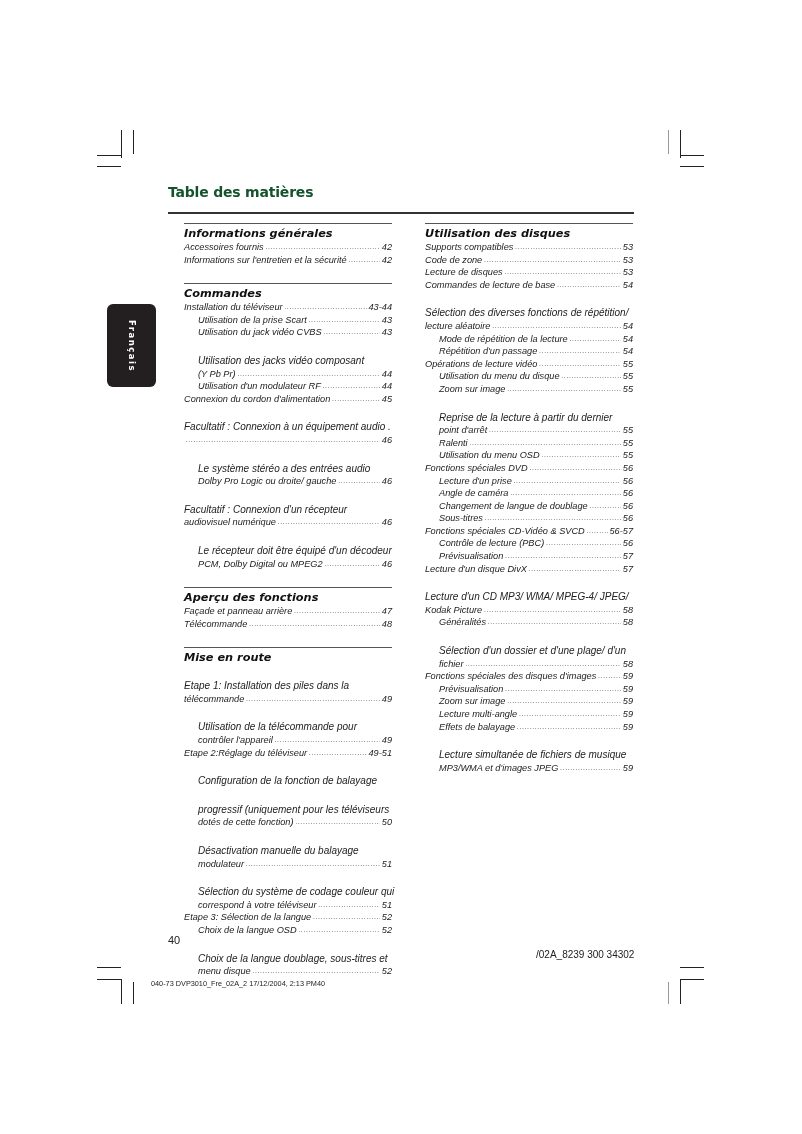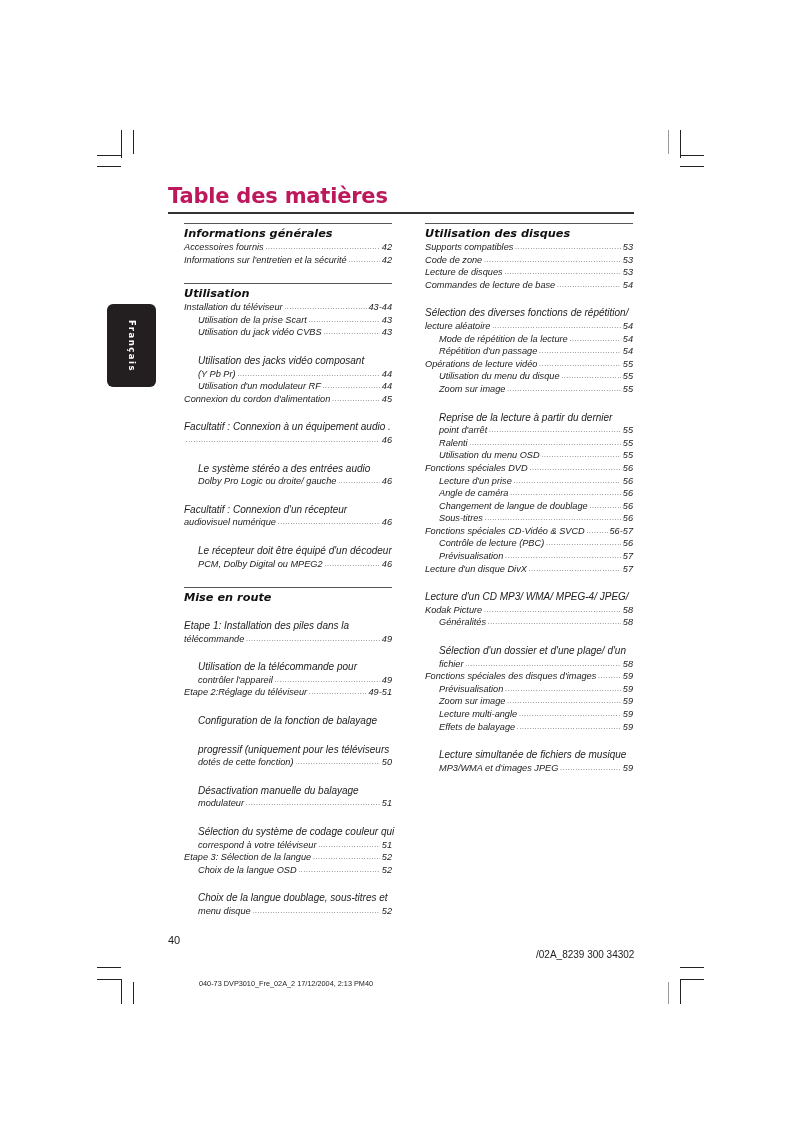--- a/index.html
+++ b/index.html
@@ -7,21 +7,21 @@
       width: 802px; height: 1134px; position: relative; overflow: hidden;
       font-family: "Liberation Sans", sans-serif; color: #1a1a1a;
     }
     .crop { position: absolute; background: #222; }
     .crop.h { height: 1px; }
     .crop.v { width: 1px; }
 
     .title {
       position: absolute; left: 168px; top: 184px;
       font-family: "DejaVu Sans", sans-serif; font-weight: bold;
-      font-size: 21px; letter-spacing: -0.2px; color: #be185d;
+      font-size: 14px; letter-spacing: -0.2px; color: #14532d;
     }
     .title-rule {
       position: absolute; left: 168px; top: 212px; width: 466px; height: 2px; background: #333;
     }
 
     .col { position: absolute; top: 223px; width: 208px; font-style: italic; }
     .col.left { left: 184px; }
     .col.right { left: 425px; }
 
     .section { margin: 0 0 17px 0; }
@@ -55,21 +55,21 @@
       position: absolute; left: 50%; top: 50%;
       transform: translate(-50%, -50%) rotate(90deg);
       color: #fff; font-family: "DejaVu Sans", sans-serif; font-weight: bold;
       font-size: 8.5px; letter-spacing: 1.5px; white-space: nowrap;
     }
 
     .page-num {
       position: absolute; left: 168px; top: 934px; font-size: 11px; color: #222; text-align: center;
     }
     .slug-left {
-      position: absolute; left: 151px; top: 979px; font-size: 7.3px; color: #222; margin-left: 48px;
+      position: absolute; left: 151px; top: 979px; font-size: 7.3px; color: #222;
     }
     .slug-right {
       position: absolute; left: 536px; top: 949px; font-size: 10px; color: #222;
     }
   </style>
 </head>
 <body>
 
 <div class="crop v" style="left:121px;top:130px;height:28px;"></div>
 <div class="crop h" style="left:97px;top:155px;width:24px;"></div>
@@ -110,21 +110,21 @@
       </div>
     <div class="entry">
         <span class="txt">Informations sur l'entretien et la sécurité</span>
         <span class="dots"></span>
         <span class="pg">42</span>
       </div>
   </div>
 
   <div class="section">
     <div class="section-rule"></div>
-    <div class="section-title">Utilisation</div>
+    <div class="section-title">Commandes</div>
     <div class="entry">
         <span class="txt">Installation du téléviseur</span>
         <span class="dots"></span>
         <span class="pg">43-44</span>
       </div>
     <div class="entry l2">
         <span class="txt">Utilisation de la prise Scart</span>
         <span class="dots"></span>
         <span class="pg">43</span>
       </div>
@@ -168,20 +168,34 @@
         <span class="pg">46</span>
       </div>
     <div class="cont l2">Le récepteur doit être équipé d'un décodeur</div>
     <div class="entry l2">
         <span class="txt">PCM, Dolby Digital ou MPEG2</span>
         <span class="dots"></span>
         <span class="pg">46</span>
       </div>
   </div>
 
+  <div class="section">
+    <div class="section-rule"></div>
+    <div class="section-title">Aperçu des fonctions</div>
+    <div class="entry">
+        <span class="txt">Façade et panneau arrière</span>
+        <span class="dots"></span>
+        <span class="pg">47</span>
+      </div>
+    <div class="entry">
+        <span class="txt">Télécommande</span>
+        <span class="dots"></span>
+        <span class="pg">48</span>
+      </div>
+  </div>
 
   <div class="section">
     <div class="section-rule"></div>
     <div class="section-title">Mise en route</div>
     <div class="cont">Etape 1: Installation des piles dans la</div>
     <div class="entry">
         <span class="txt">télécommande</span>
         <span class="dots"></span>
         <span class="pg">49</span>
       </div>

